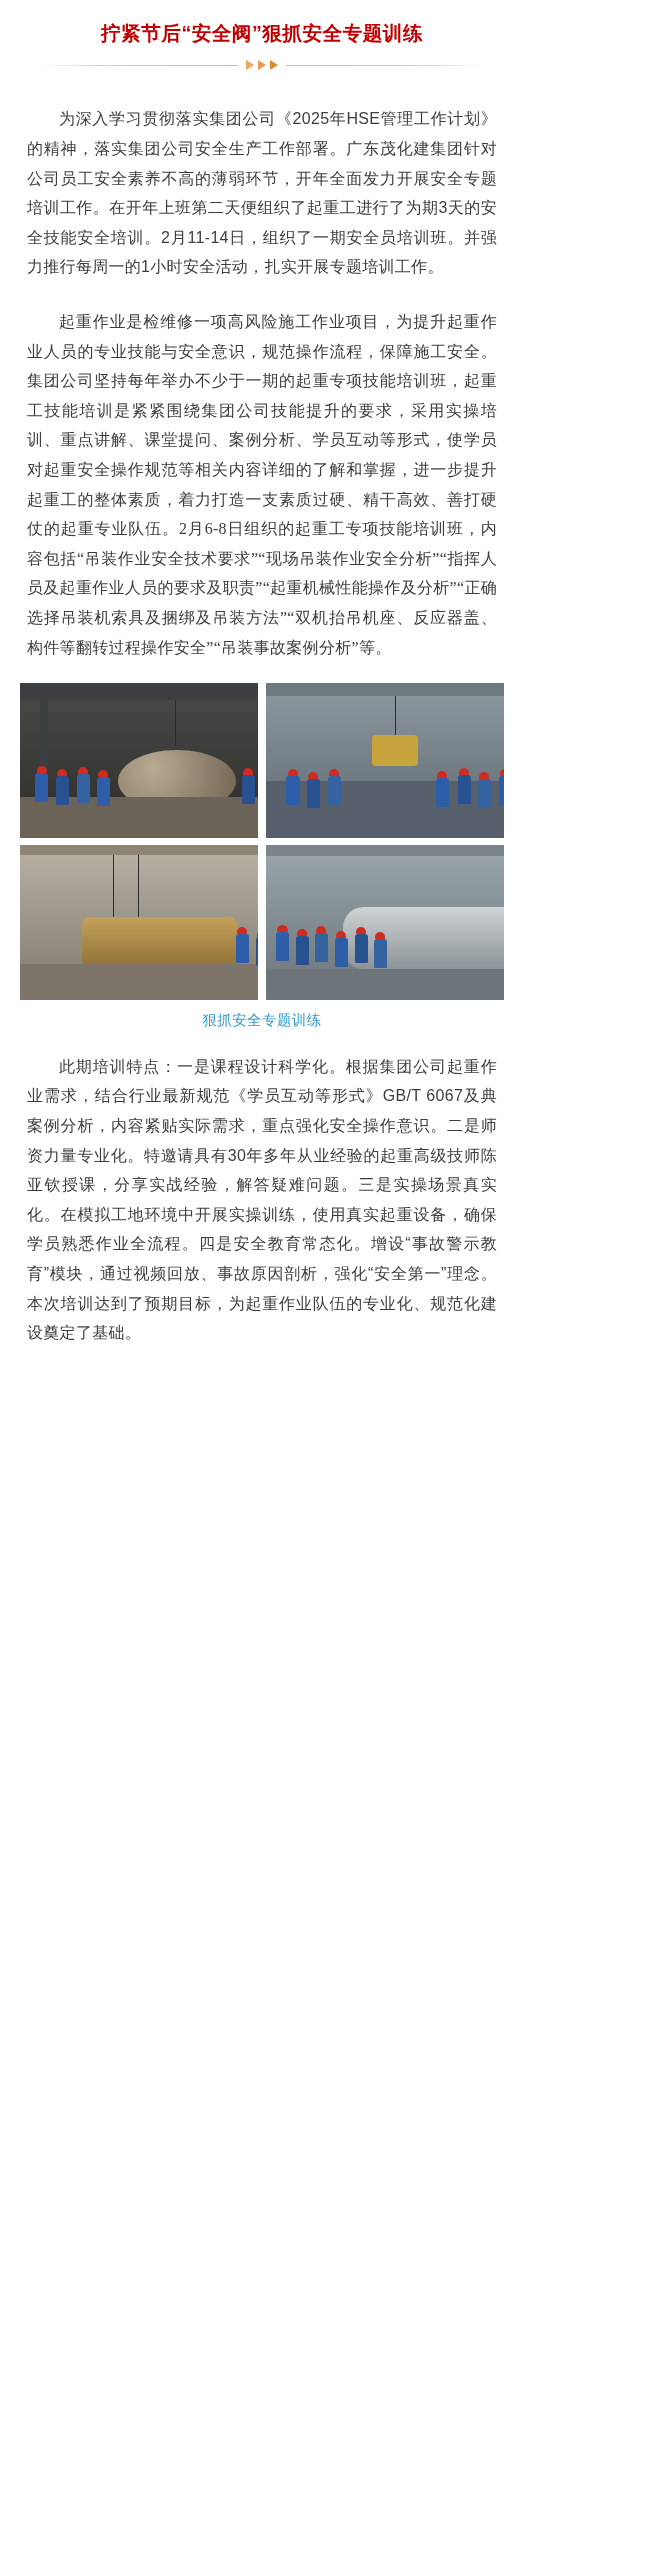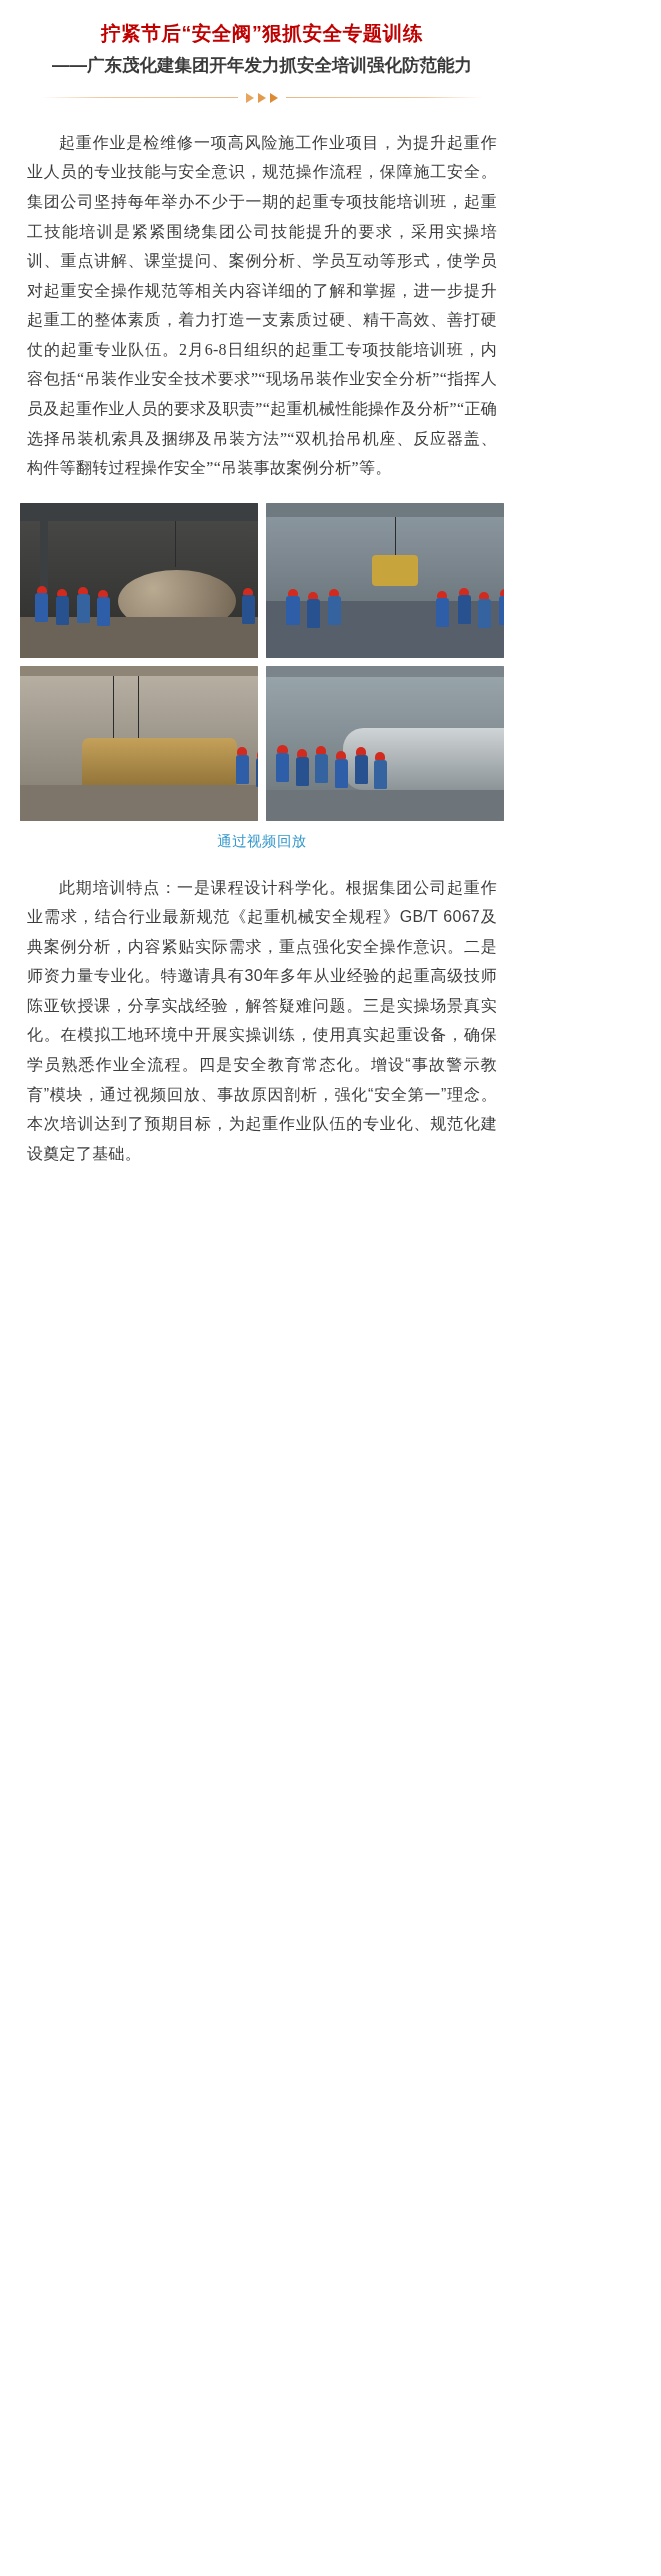--- a/index.html
+++ b/index.html
@@ -191,33 +191,33 @@
     background: #2b2b2b;
   }
 </style>
 </head>
 <body>
 
 <div class="page">
 
   <div class="header">
     <div class="title-main">拧紧节后“安全阀”狠抓安全专题训练</div>
-    <div class="title-sub">——广东茂化建集团开年发力抓安全培训强化防范能力</div>
 
     <div class="divider-row">
       <div class="divider-line"></div>
       <div class="divider-arrows">
         <div class="arrow a1"></div>
         <div class="arrow a2"></div>
         <div class="arrow a3"></div>
       </div>
       <div class="divider-line right"></div>
     </div>
   </div>
 
+  <div class="para block-1">为深入学习贯彻落实集团公司《2025年HSE管理工作计划》的精神，落实集团公司安全生产工作部署。广东茂化建集团针对公司员工安全素养不高的薄弱环节，开年全面发力开展安全专题培训工作。在开年上班第二天便组织了起重工进行了为期3天的安全技能安全培训。2月11-14日，组织了一期安全员培训班。并强力推行每周一的1小时安全活动，扎实开展专题培训工作。</div>
 
 
   <div class="para block-2">起重作业是检维修一项高风险施工作业项目，为提升起重作业人员的专业技能与安全意识，规范操作流程，保障施工安全。集团公司坚持每年举办不少于一期的起重专项技能培训班，起重工技能培训是紧紧围绕集团公司技能提升的要求，采用实操培训、重点讲解、课堂提问、案例分析、学员互动等形式，使学员对起重安全操作规范等相关内容详细的了解和掌握，进一步提升起重工的整体素质，着力打造一支素质过硬、精干高效、善打硬仗的起重专业队伍。2月6-8日组织的起重工专项技能培训班，内容包括“吊装作业安全技术要求”“现场吊装作业安全分析”“指挥人员及起重作业人员的要求及职责”“起重机械性能操作及分析”“正确选择吊装机索具及捆绑及吊装方法”“双机抬吊机座、反应器盖、构件等翻转过程操作安全”“吊装事故案例分析”等。</div>
 
   <div class="photos">
 
     <div class="photo ph-bg-dark">
       <div class="beam" style="left:0;top:0;width:100%;height:17.5px;"></div>
       <div class="beam" style="left:20.6px;top:17.5px;width:8.2px;height:77px;"></div>
       <div class="beam" style="left:242px;top:17.5px;width:8.2px;height:77px;"></div>
@@ -269,19 +269,19 @@
       <div class="worker w2" style="left:30px;top:91px;"></div>
       <div class="worker w3" style="left:49px;top:88px;"></div>
       <div class="worker" style="left:69px;top:93px;"></div>
       <div class="worker w2" style="left:89px;top:89px;"></div>
       <div class="worker w3" style="left:108px;top:94px;"></div>
     </div>
 
   </div>
 
   <div class="photo-caption-wrap">
-    <span class="photo-caption">通过视频回放</span>
+    <span class="photo-caption">狠抓安全专题训练</span>
   </div>
 
-  <div class="para block-3">此期培训特点：一是课程设计科学化。根据集团公司起重作业需求，结合行业最新规范《起重机械安全规程》GB/T 6067及典案例分析，内容紧贴实际需求，重点强化安全操作意识。二是师资力量专业化。特邀请具有30年多年从业经验的起重高级技师陈亚钦授课，分享实战经验，解答疑难问题。三是实操场景真实化。在模拟工地环境中开展实操训练，使用真实起重设备，确保学员熟悉作业全流程。四是安全教育常态化。增设“事故警示教育”模块，通过视频回放、事故原因剖析，强化“安全第一”理念。本次培训达到了预期目标，为起重作业队伍的专业化、规范化建设奠定了基础。</div>
+  <div class="para block-3">此期培训特点：一是课程设计科学化。根据集团公司起重作业需求，结合行业最新规范《学员互动等形式》GB/T 6067及典案例分析，内容紧贴实际需求，重点强化安全操作意识。二是师资力量专业化。特邀请具有30年多年从业经验的起重高级技师陈亚钦授课，分享实战经验，解答疑难问题。三是实操场景真实化。在模拟工地环境中开展实操训练，使用真实起重设备，确保学员熟悉作业全流程。四是安全教育常态化。增设“事故警示教育”模块，通过视频回放、事故原因剖析，强化“安全第一”理念。本次培训达到了预期目标，为起重作业队伍的专业化、规范化建设奠定了基础。</div>
 
 </div>
 
 
 </body></html>

